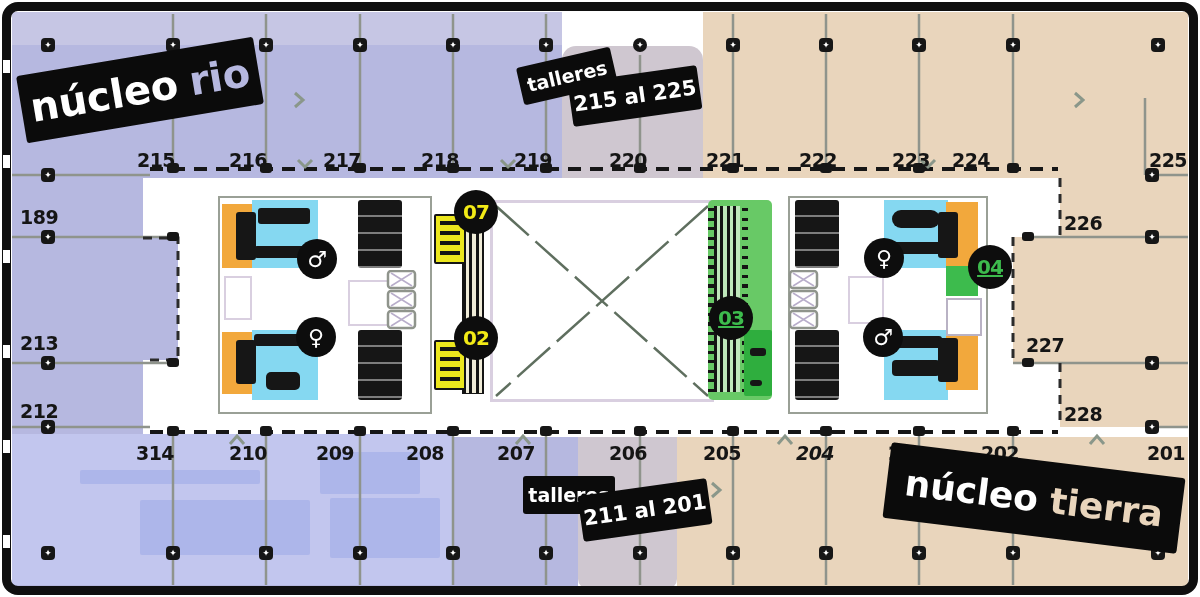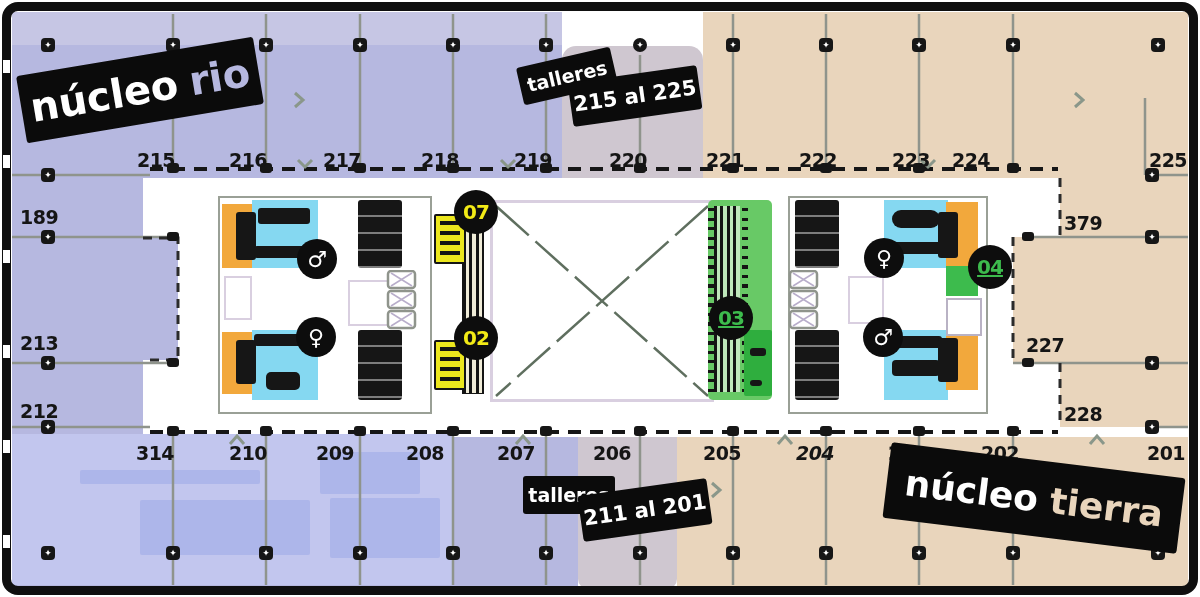--- a/index.html
+++ b/index.html
@@ -315,31 +315,31 @@
   <span class="rn rnc" style="left:818px;top:151px;">222</span>
   <span class="rn rnc" style="left:911px;top:151px;">223</span>
   <span class="rn rnc" style="left:971px;top:151px;">224</span>
   <span class="rn rnc" style="left:1168px;top:151px;">225</span>
 
   <span class="rn rnc" style="left:155px;top:444px;">314</span>
   <span class="rn rnc" style="left:248px;top:444px;">210</span>
   <span class="rn rnc" style="left:335px;top:444px;">209</span>
   <span class="rn rnc" style="left:425px;top:444px;">208</span>
   <span class="rn rnc" style="left:516px;top:444px;">207</span>
-  <span class="rn rnc" style="left:612px;top:444px;">206</span>
+  <span class="rn rnc" style="left:628px;top:444px;">206</span>
   <span class="rn rnc" style="left:722px;top:444px;">205</span>
   <span class="rn rnc" style="left:815px;top:444px;font-style:italic;">204</span>
   <span class="rn rnc" style="left:907px;top:444px;">203</span>
   <span class="rn rnc" style="left:1000px;top:444px;">202</span>
   <span class="rn rnc" style="left:1166px;top:444px;">201</span>
 
   <span class="rn" style="left:20px;top:208px;">189</span>
   <span class="rn" style="left:20px;top:334px;">213</span>
   <span class="rn" style="left:20px;top:402px;">212</span>
-  <span class="rn" style="left:1064px;top:214px;">379</span>
+  <span class="rn" style="left:1064px;top:214px;">226</span>
   <span class="rn" style="left:1026px;top:336px;">227</span>
   <span class="rn" style="left:1064px;top:405px;">228</span>
 
   <div class="mk mk-y" style="left:454px;top:190px;">07</div>
   <div class="mk mk-y" style="left:454px;top:316px;">02</div>
   <div class="mk mk-g" style="left:709px;top:296px;">03</div>
   <div class="mk mk-g" style="left:968px;top:245px;">04</div>
 
   <div class="gc" style="left:297px;top:239px;">♂</div>
   <div class="gc" style="left:296px;top:317px;">♀</div>

